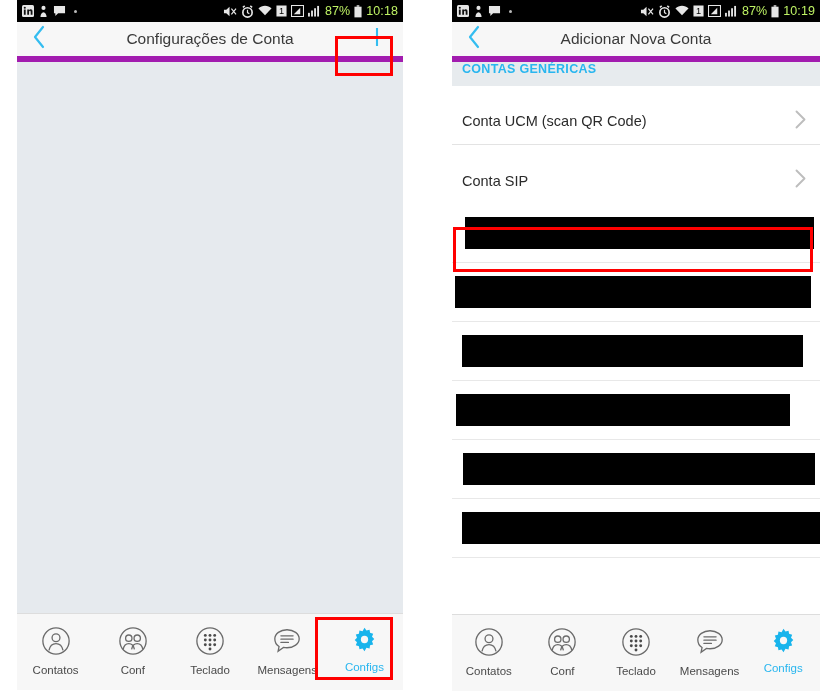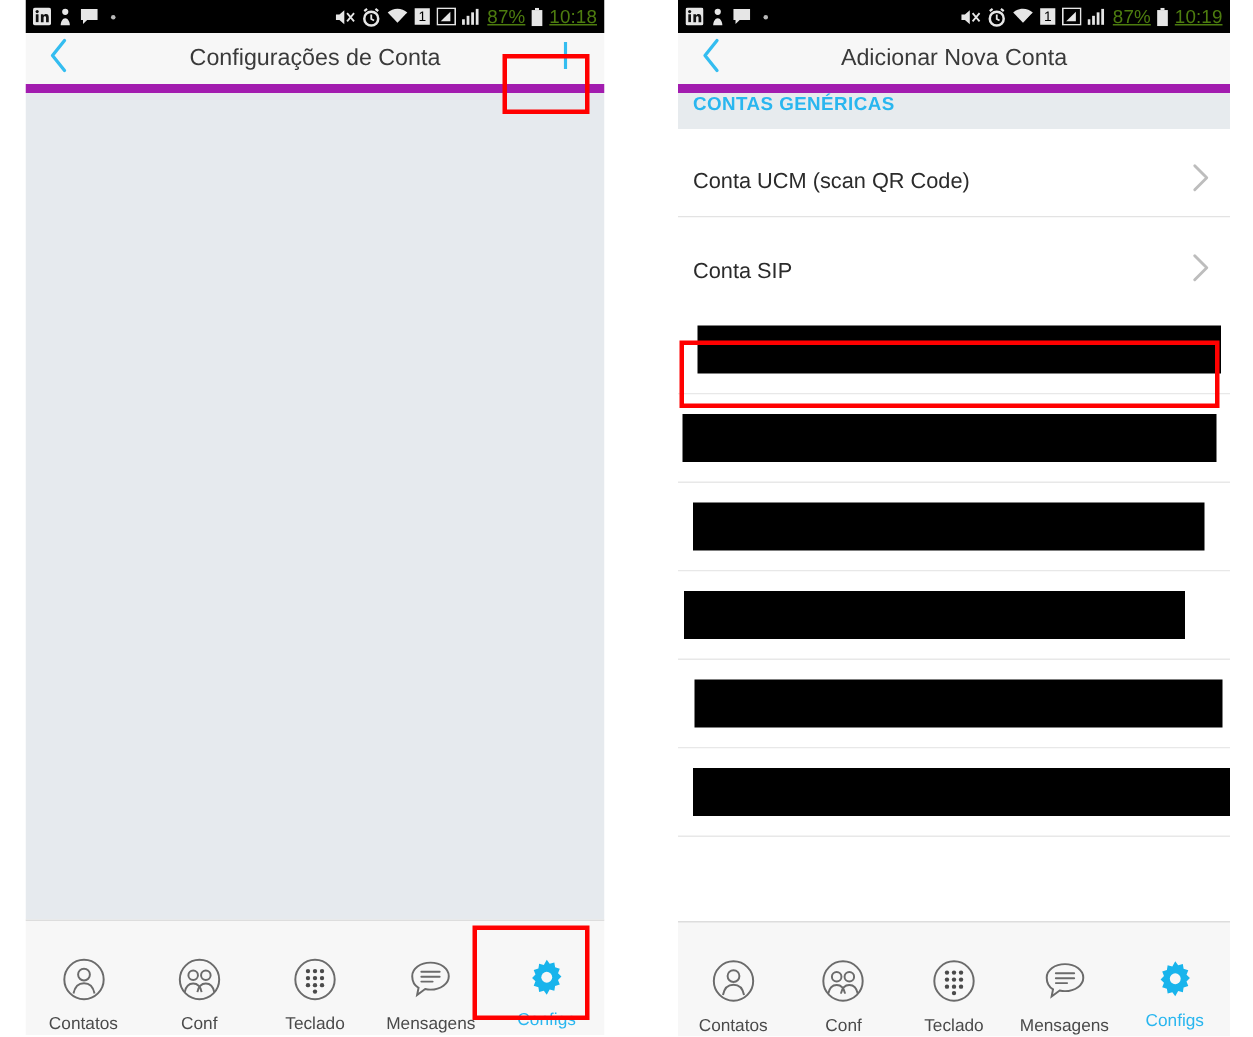--- a/index.html
+++ b/index.html
@@ -31,21 +31,21 @@
     color: #ffffff;
     display: flex;
     align-items: center;
     padding: 0 5px;
     font-size: 12.5px;
     box-sizing: border-box;
   }
   .sb-left { display: flex; align-items: center; gap: 5px; }
   .sb-right { margin-left: auto; display: flex; align-items: center; gap: 4px; }
   .sb-ico { display: inline-flex; align-items: center; }
-  .sb-text { font-size: 12.5px; letter-spacing: .1px; color:#4d7c0f;text-decoration:underline; }
+  .sb-text { font-size: 12.5px; letter-spacing: .1px; color:#bef264; }
   .sb-dot {
     width: 3px; height: 3px; border-radius: 50%;
     background: #b9b9b9; display: inline-block; margin-left: 3px;
   }
 
   
   .appbar {
     height: 40px;
     background: #f7f7f7;
     border-bottom: 6px solid #a21caf;
@@ -132,21 +132,21 @@
   }
 
   
   .tabbar {
     height: 77px;
     background: #f7f7f7;
     border-top: 1px solid #dddddd;
     display: flex;
     align-items: flex-start;
     box-sizing: border-box;
-    padding-top: 24px;
+    padding-top: 12px;
   }
   .tab {
     flex: 1;
     display: flex;
     flex-direction: column;
     align-items: center;
     gap: 4px;
   }
   .tab-label {
     font-size: 11.5px;

